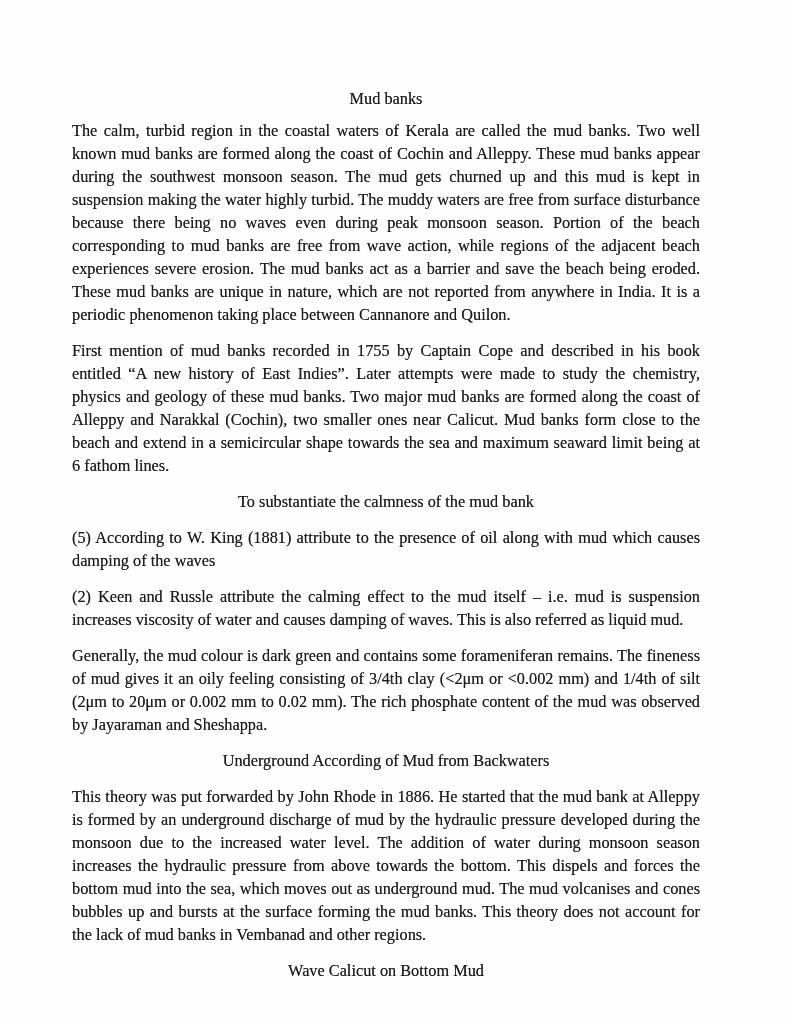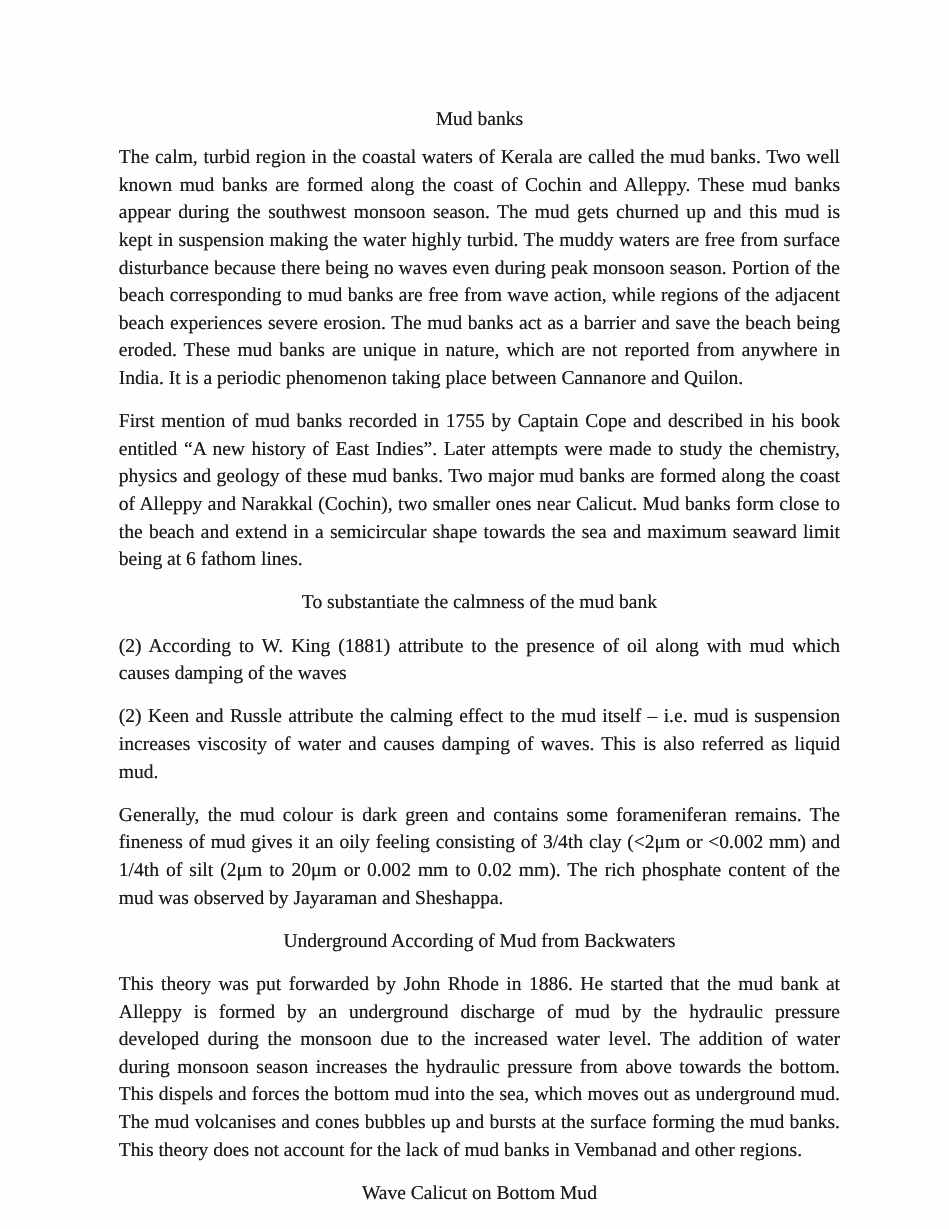--- a/index.html
+++ b/index.html
@@ -6,21 +6,21 @@
     margin: 0;
     padding: 0;
     background: #fdfdfd;
   }
   .page {
     position: relative;
     width: 791px;
     height: 1024px;
     background: #fefefe;
     box-sizing: border-box;
-    padding: 87px 91px 40px 99px;
+    padding: 87px 91px 40px 72px;
     overflow: hidden;
     font-family: "Liberation Serif", "DejaVu Serif", serif;
     color: #1b1b1b;
     font-size: 16.3px;
     line-height: 23px;
     text-shadow: 0 0 0.45px rgba(10,10,10,0.65);
   }
   .doc-title {
     font-size: 16.3px;
     font-weight: normal;
@@ -45,21 +45,21 @@
 
 <div class="page">
   <h1 class="doc-title">Mud banks</h1>
 
   <p class="para">The calm, turbid region in the coastal waters of Kerala are called the mud banks. Two well known mud banks are formed along the coast of Cochin and Alleppy. These mud banks appear during the southwest monsoon season. The mud gets churned up and this mud is kept in suspension making the water highly turbid. The muddy waters are free from surface disturbance because there being no waves even during peak monsoon season. Portion of the beach corresponding to mud banks are free from wave action, while regions of the adjacent beach experiences severe erosion. The mud banks act as a barrier and save the beach being eroded. These mud banks are unique in nature, which are not reported from anywhere in India. It is a periodic phenomenon taking place between Cannanore and Quilon.</p>
 
   <p class="para">First mention of mud banks recorded in 1755 by Captain Cope and described in his book entitled “A new history of East Indies”. Later attempts were made to study the chemistry, physics and geology of these mud banks. Two major mud banks are formed along the coast of Alleppy and Narakkal (Cochin), two smaller ones near Calicut. Mud banks form close to the beach and extend in a semicircular shape towards the sea and maximum seaward limit being at 6 fathom lines.</p>
 
   <p class="para subheading">To substantiate the calmness of the mud bank</p>
 
-  <p class="para">(2) According to W. King (1881) attribute to the presence of oil along with mud which causes damping of the waves</p>
+  <p class="para">(5) According to W. King (1881) attribute to the presence of oil along with mud which causes damping of the waves</p>
 
   <p class="para">(2) Keen and Russle attribute the calming effect to the mud itself – i.e. mud is suspension increases viscosity of water and causes damping of waves. This is also referred as liquid mud.</p>
 
   <p class="para">Generally, the mud colour is dark green and contains some forameniferan remains. The fineness of mud gives it an oily feeling consisting of 3/4th clay (&lt;2μm or &lt;0.002 mm) and 1/4th of silt (2μm to 20μm or 0.002 mm to 0.02 mm). The rich phosphate content of the mud was observed by Jayaraman and Sheshappa.</p>
 
   <p class="para subheading">Underground According of Mud from Backwaters</p>
 
   <p class="para">This theory was put forwarded by John Rhode in 1886. He started that the mud bank at Alleppy is formed by an underground discharge of mud by the hydraulic pressure developed during the monsoon due to the increased water level. The addition of water during monsoon season increases the hydraulic pressure from above towards the bottom. This dispels and forces the bottom mud into the sea, which moves out as underground mud. The mud volcanises and cones bubbles up and bursts at the surface forming the mud banks. This theory does not account for the lack of mud banks in Vembanad and other regions.</p>
 
   <p class="para subheading">Wave Calicut on Bottom Mud</p>

